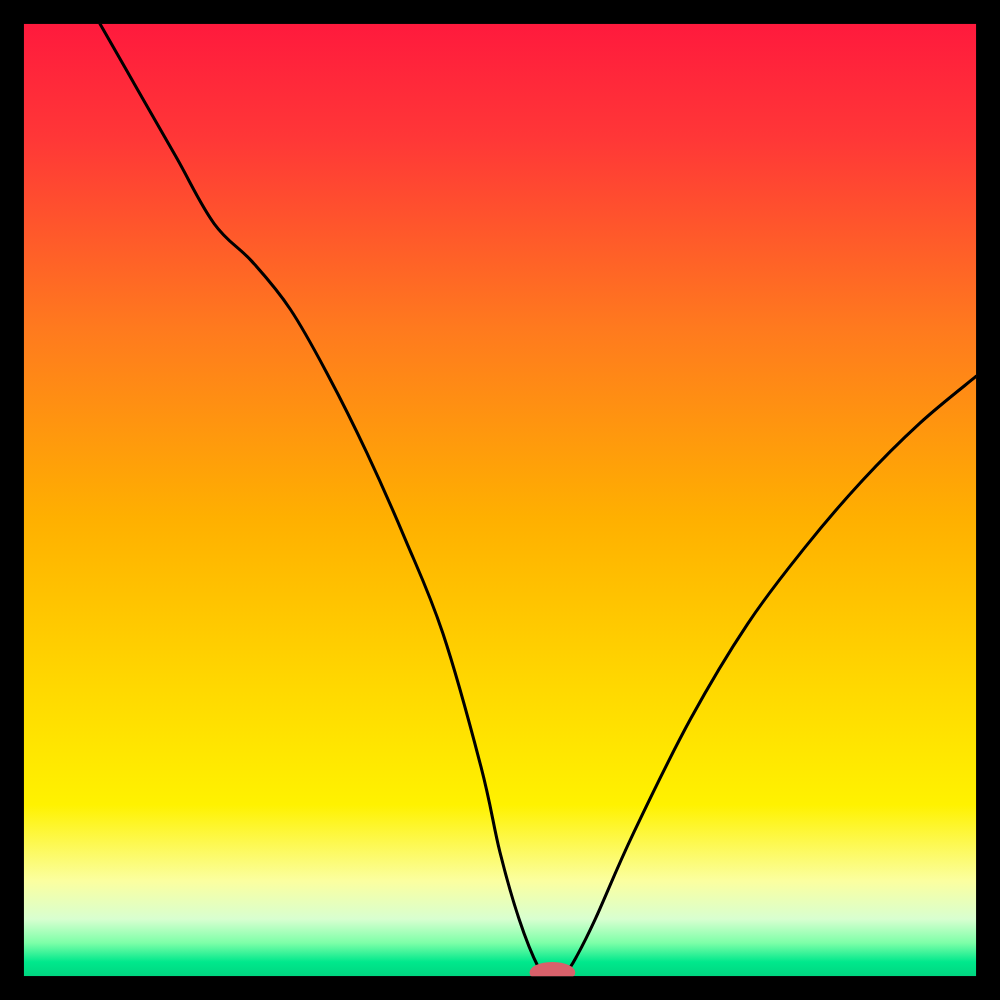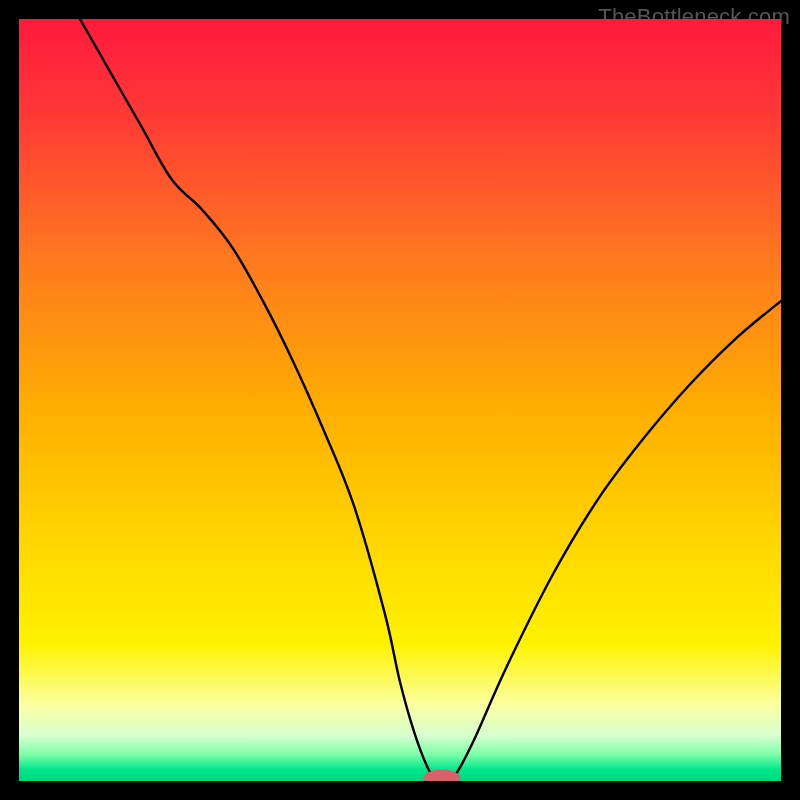--- a/index.html
+++ b/index.html
@@ -34,21 +34,20 @@
     height: 762px;
   }
   .plot svg {
     display: block;
   }
 </style>
 </head>
 <body>
 
 <div class="stage">
-  <div class="watermark">TheBottleneck.com</div>
   <div class="plot">
     <svg viewBox="0 0 100 100" width="762" height="762" preserveAspectRatio="none">
       <defs>
         <linearGradient id="bg-grad" x1="0" y1="0" x2="0" y2="1">
             <stop offset="0%" stop-color="#ff1a3d"></stop>
             <stop offset="12%" stop-color="#ff3737"></stop>
             <stop offset="32%" stop-color="#ff7a1e"></stop>
             <stop offset="52%" stop-color="#ffb000"></stop>
             <stop offset="70%" stop-color="#ffd900"></stop>
             <stop offset="82%" stop-color="#fff200"></stop>

